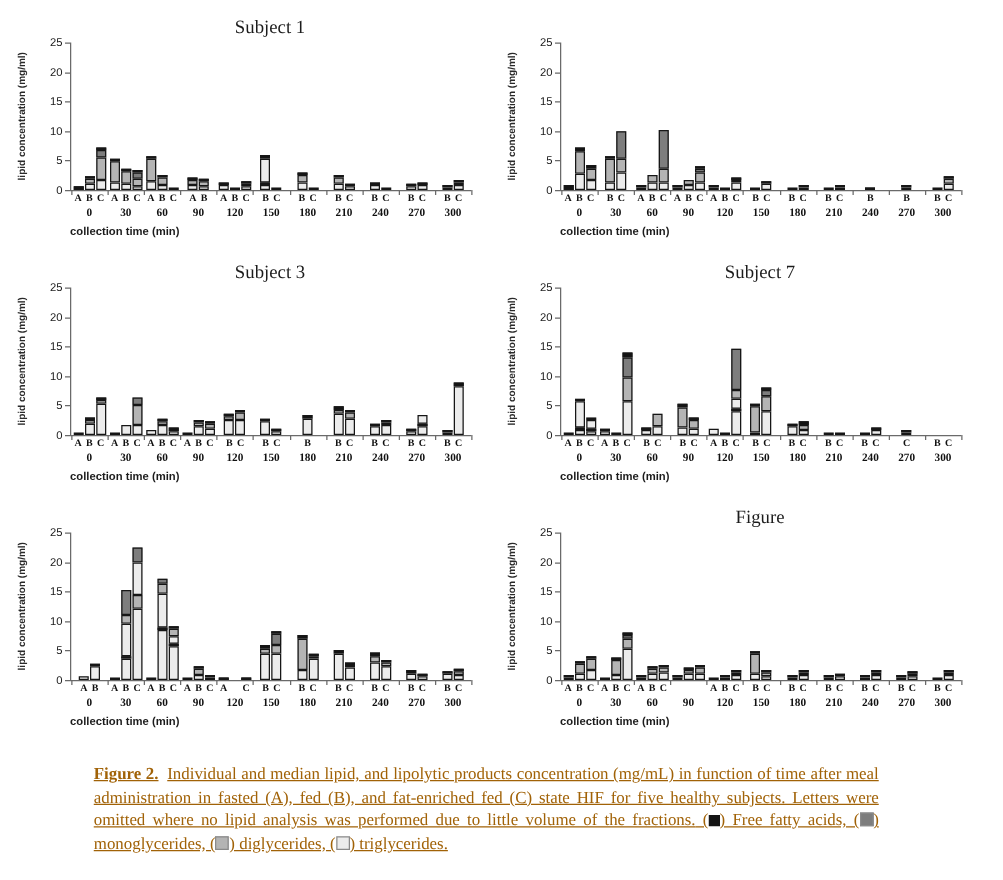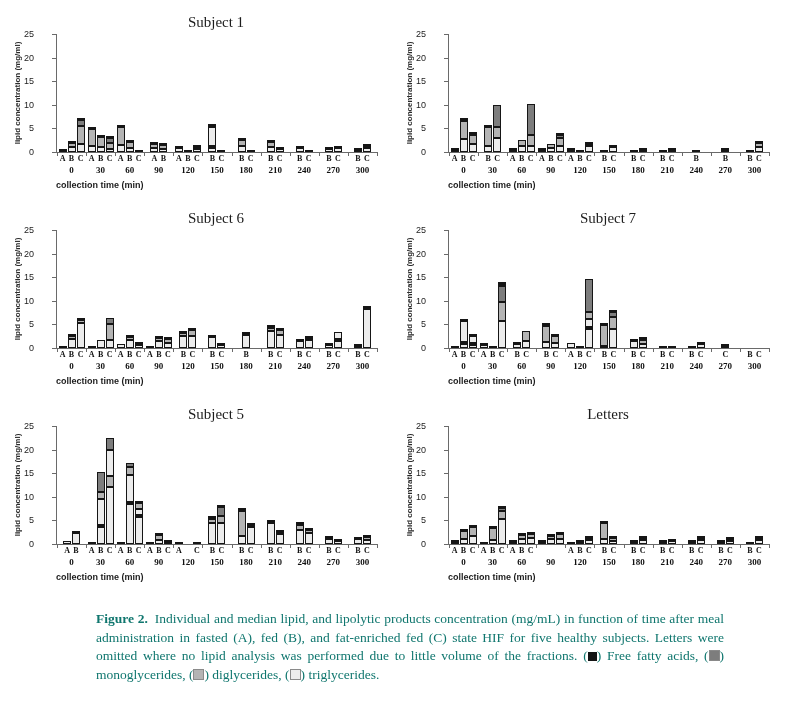--- a/index.html
+++ b/index.html
@@ -8,34 +8,34 @@
   .chart-cell{position:relative;width:392px;height:196px;}
   .chart-title{position:absolute;top:8px;left:46px;width:320px;text-align:center;
     font:15px "Liberation Serif",serif;color:#1c1c1c;}
   .ylabel{position:absolute;left:-57px;top:82px;width:130px;height:10px;transform:rotate(-90deg);
     text-align:center;font:bold 8px "Liberation Sans",sans-serif;color:#2a2a2a;white-space:nowrap;}
   .xlabel{position:absolute;top:174px;left:46px;width:320px;
     font:bold 9px "Liberation Sans",sans-serif;color:#1c1c1c;}
   .vaxis{position:absolute;left:46px;top:28px;width:1px;height:118px;background:#6a6a6a;}
   .haxis{position:absolute;left:46px;top:146px;width:321px;height:1px;background:#6a6a6a;}
   .ytick{position:absolute;left:42px;width:4px;height:1px;background:#6a6a6a;}
-  .yticklab{position:absolute;left:2px;width:22px;text-align:right;
+  .yticklab{position:absolute;left:18px;width:22px;text-align:right;
     font:9px "Liberation Sans",sans-serif;color:#1c1c1c;}
   .xtick{position:absolute;top:146px;width:1px;height:4px;background:#6a6a6a;}
   .group{position:absolute;top:28px;height:160px;}
   .bars{position:absolute;left:0;right:0;bottom:42px;display:flex;justify-content:center;
     align-items:flex-end;gap:1px;}
   .slot{width:8px;display:flex;flex-direction:column-reverse;}
   .seg{width:8px;box-sizing:border-box;border:1px solid #161616;}
   .letters{position:absolute;left:0;right:0;bottom:31px;display:flex;justify-content:center;}
   .letter{width:9px;text-align:center;font:600 8px "Liberation Serif",serif;color:#111;}
   .time{position:absolute;left:0;right:0;bottom:19px;text-align:center;
     font:600 9px "Liberation Serif",serif;color:#111;}
-  .caption{margin:16px 60px 0 96px;max-width:628px;font:13.5px "Liberation Serif",serif;
-    color:#0f766e;line-height:1.38;text-align:justify;}
+  .caption{margin:16px 60px 0 75px;max-width:628px;font:13.5px "Liberation Serif",serif;
+    color:#a16207;line-height:1.38;text-align:justify;text-decoration:underline;}
   .cap-label{font-weight:bold;margin-right:7px;}
   .swatch{display:inline-block;width:9px;height:9px;vertical-align:-1px;}
 </style>
 </head>
 <body>
 
 <div id="charts">
     <div class="chart-cell">
       <div class="chart-title">Subject 1</div>
       <div class="ylabel">lipid concentration (mg/ml)</div>
@@ -508,21 +508,21 @@
           </div>
         </div>
         <div class="letters">
           <span class="letter">B</span>
           <span class="letter">C</span>
         </div>
         <div class="time">300</div>
       </div>
     </div>
     <div class="chart-cell">
-      <div class="chart-title">Subject 6</div>
+      <div class="chart-title">Subject 3</div>
       <div class="ylabel">lipid concentration (mg/ml)</div>
       <div class="xlabel">collection time (min)</div>
       <div class="vaxis"></div>
       <div class="haxis"></div>
       <div class="ytick" style="top: 146px;"></div>
       <div class="yticklab" style="top: 141px;">0</div>
       <div class="ytick" style="top: 122.4px;"></div>
       <div class="yticklab" style="top: 117.4px;">5</div>
       <div class="ytick" style="top: 98.8px;"></div>
       <div class="yticklab" style="top: 93.8px;">10</div>
@@ -978,21 +978,20 @@
           <div class="slot"></div>
         </div>
         <div class="letters">
           <span class="letter">B</span>
           <span class="letter">C</span>
         </div>
         <div class="time">300</div>
       </div>
     </div>
     <div class="chart-cell">
-      <div class="chart-title">Subject 5</div>
       <div class="ylabel">lipid concentration (mg/ml)</div>
       <div class="xlabel">collection time (min)</div>
       <div class="vaxis"></div>
       <div class="haxis"></div>
       <div class="ytick" style="top: 146px;"></div>
       <div class="yticklab" style="top: 141px;">0</div>
       <div class="ytick" style="top: 122.4px;"></div>
       <div class="yticklab" style="top: 117.4px;">5</div>
       <div class="ytick" style="top: 98.8px;"></div>
       <div class="yticklab" style="top: 93.8px;">10</div>
@@ -1228,21 +1227,21 @@
           </div>
         </div>
         <div class="letters">
           <span class="letter">B</span>
           <span class="letter">C</span>
         </div>
         <div class="time">300</div>
       </div>
     </div>
     <div class="chart-cell">
-      <div class="chart-title">Letters</div>
+      <div class="chart-title">Figure</div>
       <div class="ylabel">lipid concentration (mg/ml)</div>
       <div class="xlabel">collection time (min)</div>
       <div class="vaxis"></div>
       <div class="haxis"></div>
       <div class="ytick" style="top: 146px;"></div>
       <div class="yticklab" style="top: 141px;">0</div>
       <div class="ytick" style="top: 122.4px;"></div>
       <div class="yticklab" style="top: 117.4px;">5</div>
       <div class="ytick" style="top: 98.8px;"></div>
       <div class="yticklab" style="top: 93.8px;">10</div>

